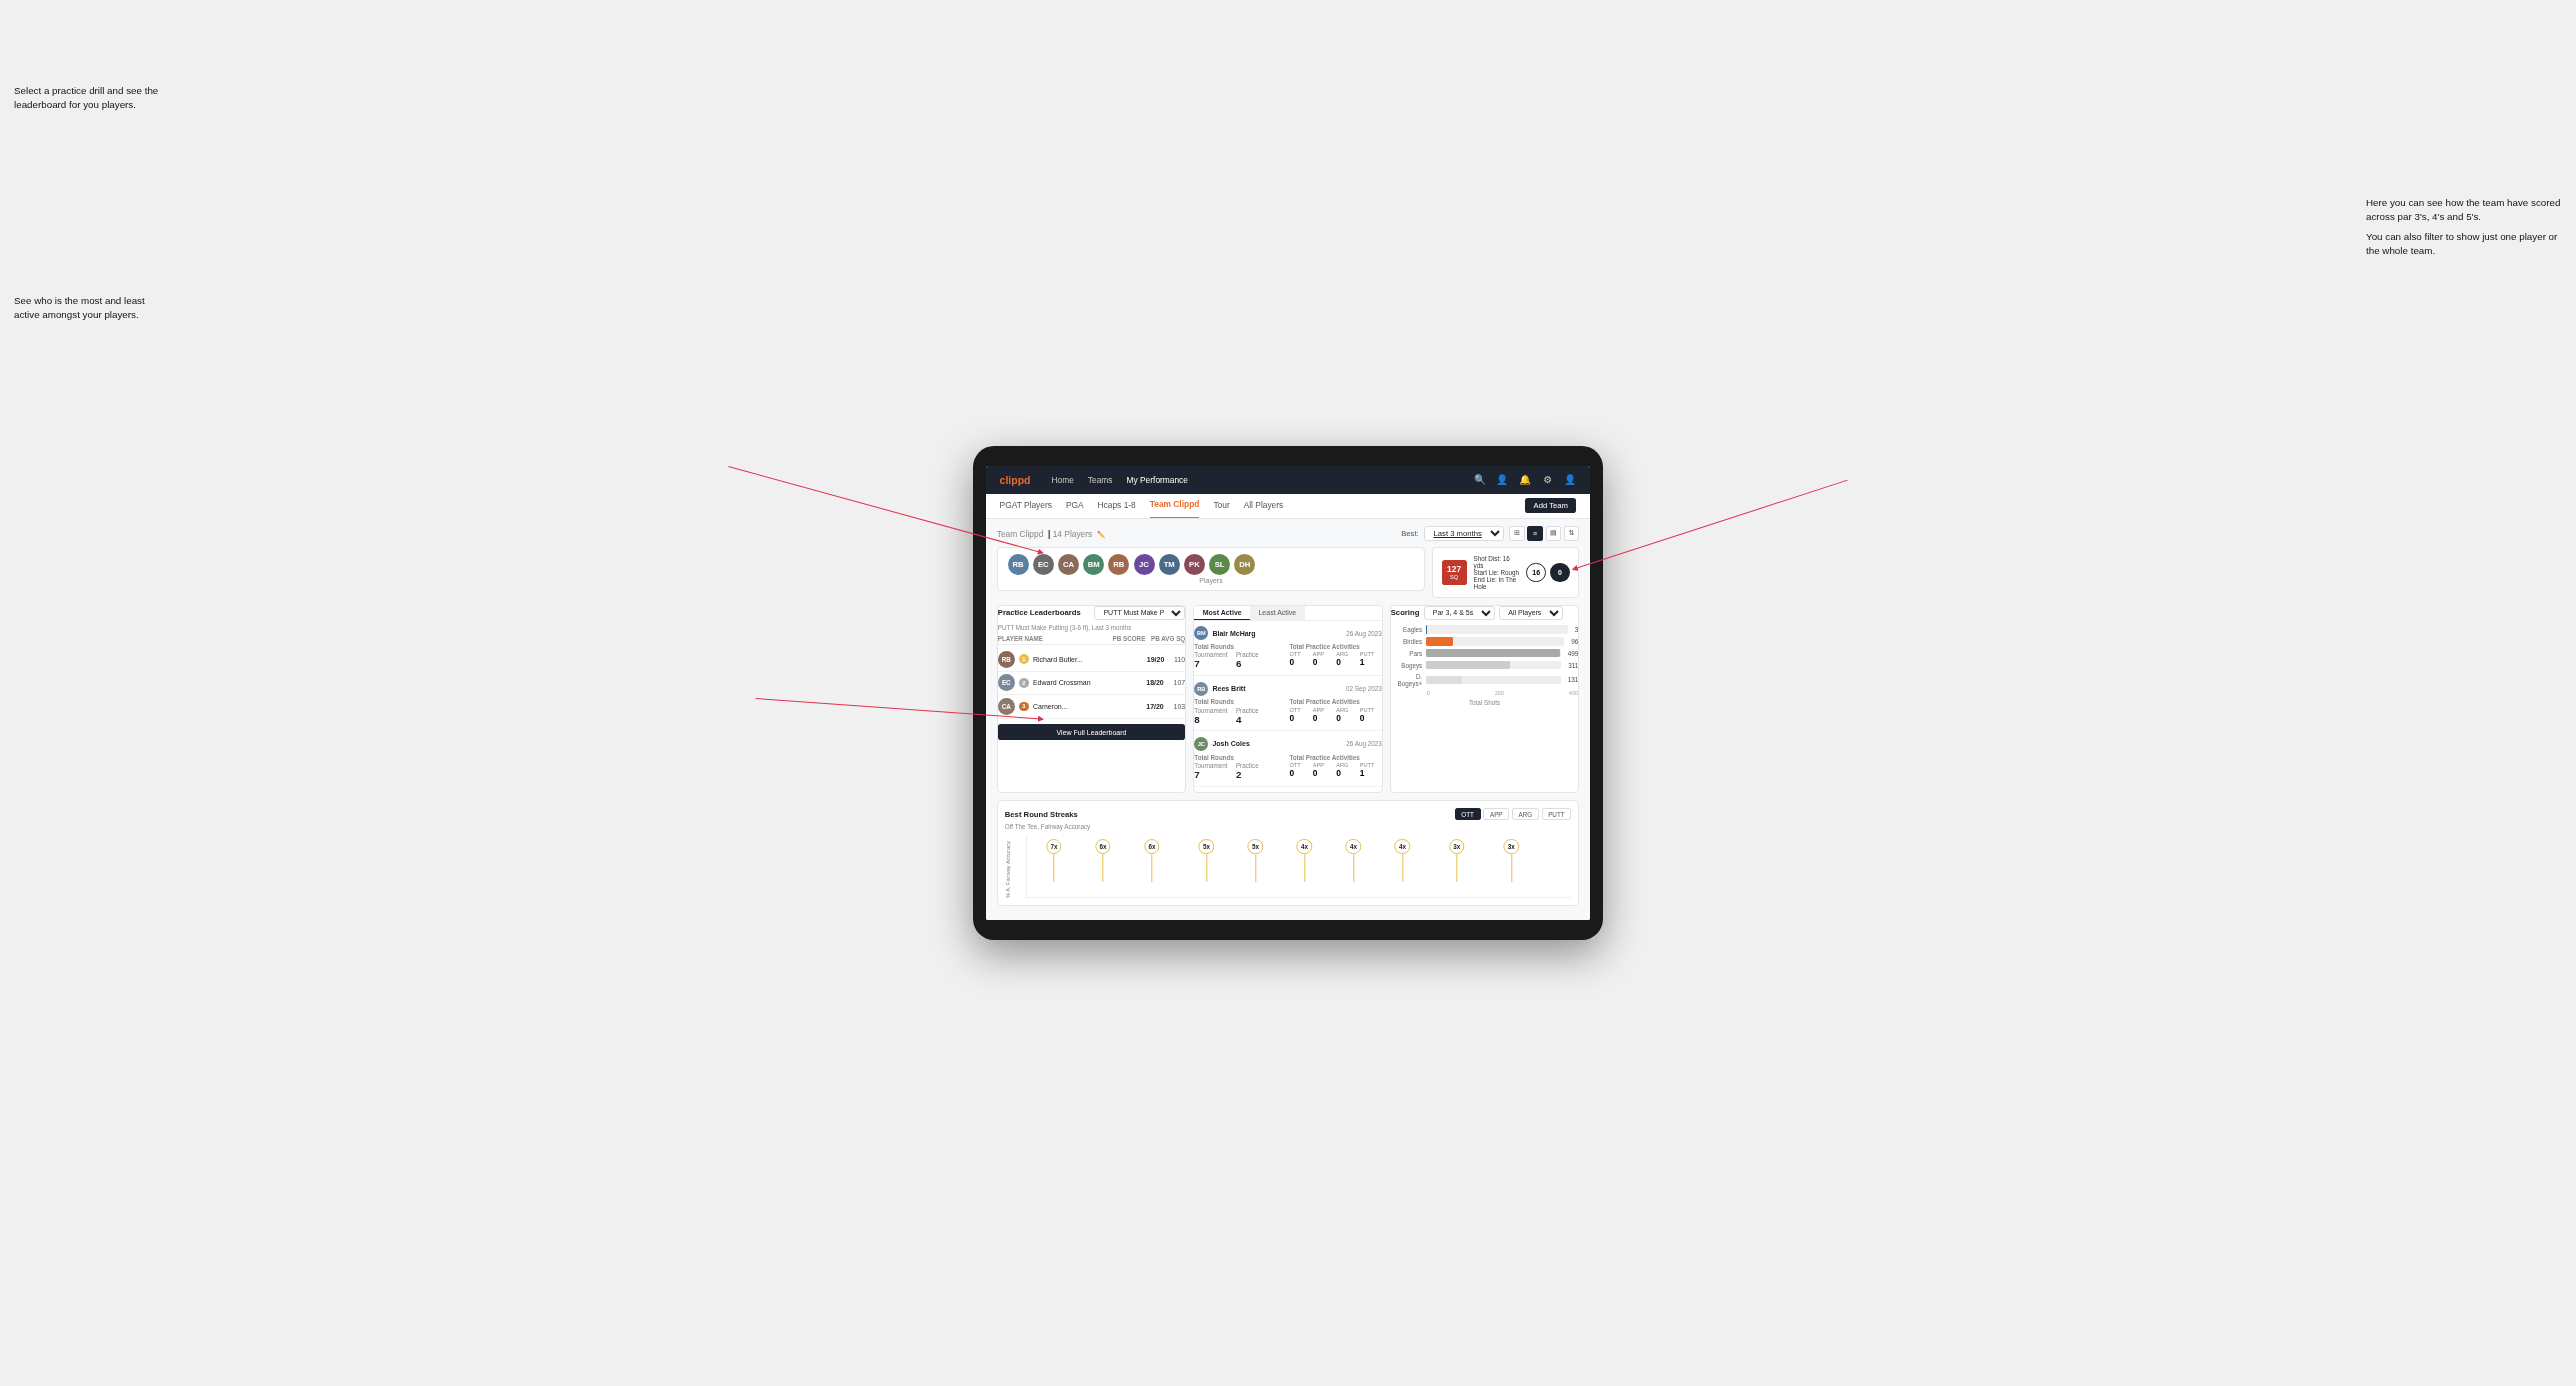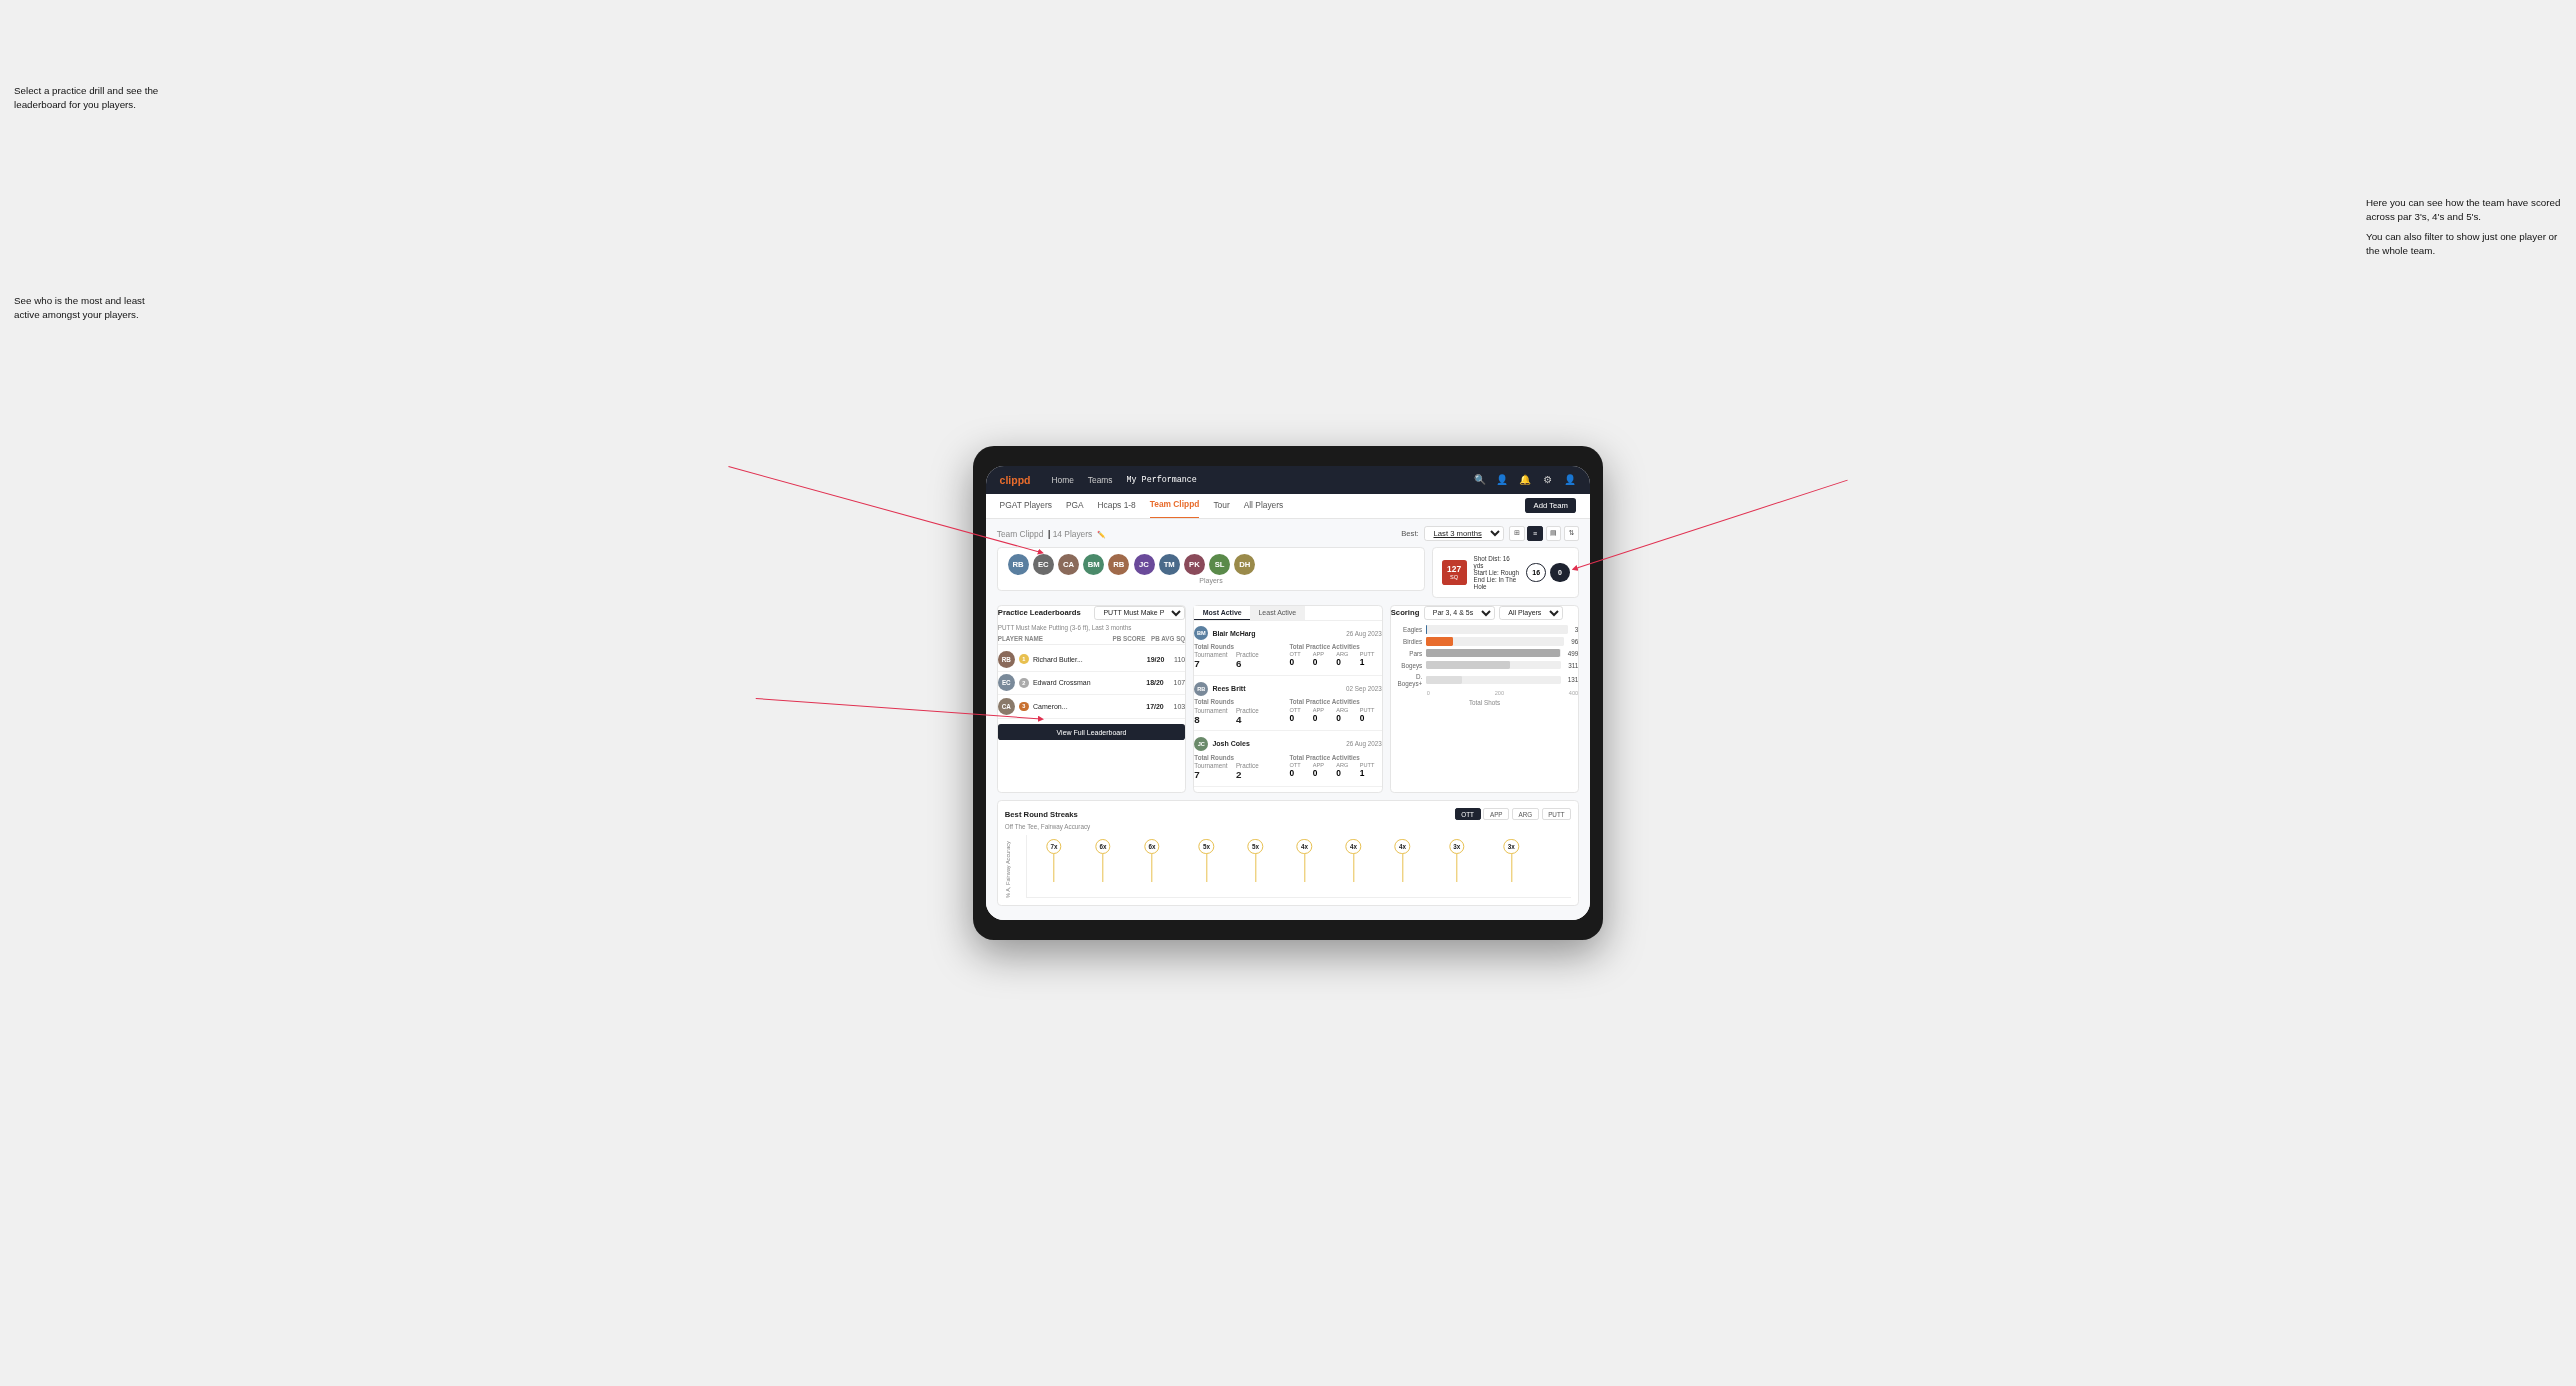--- a/index.html
+++ b/index.html
@@ -30,21 +30,21 @@
       position: relative;
       width: 630px;
       background: #1a1a1a;
       border-radius: 21px;
       padding: 19.6px 12.6px 19.6px 12.6px;
       box-shadow: 0 14px 42px rgba(0,0,0,0.4);
     }
 
     .tablet-screen {
       background: #fff;
-      border-radius: 18px;
+      border-radius: 2px;
       overflow: hidden;
       width: 100%;
     }
 
     
     .nav-bar {
       background: #1e2330;
       display: flex;
       align-items: center;
       padding: 0 14px;
@@ -55,21 +55,21 @@
       color: #e86c2c;
       font-weight: 700;
       font-size: 10.5px;
       margin-right: 7px;
     }
     .nav-link {
       color: #ccc;
       font-size: 8.4px;
       cursor: pointer;
     }
-    .nav-link.active { color: #fff; font-family: Liberation Mono, monospace; }
+    .nav-link.active { color: #fff; }
     .nav-right {
       margin-left: auto;
       display: flex;
       align-items: center;
       gap: 9.8px;
       color: #ccc;
       font-size: 9.8px;
     }
     .nav-icon { width: 12.6px; height: 12.6px; display: inline-flex; align-items: center; justify-content: center; }
 

